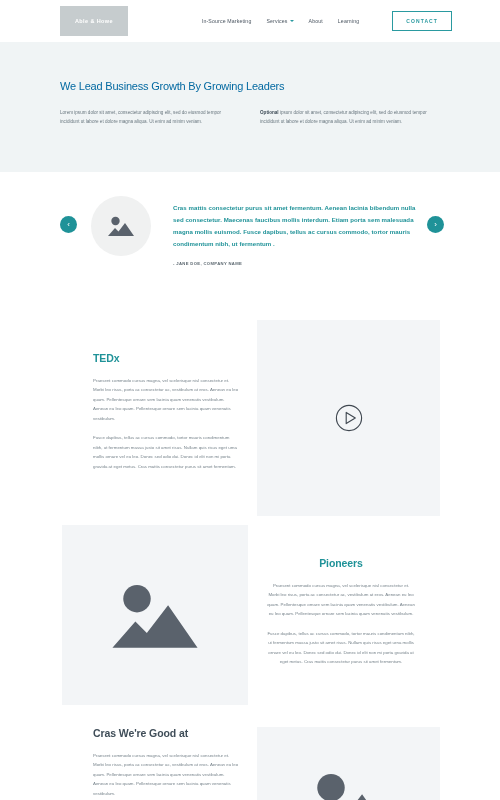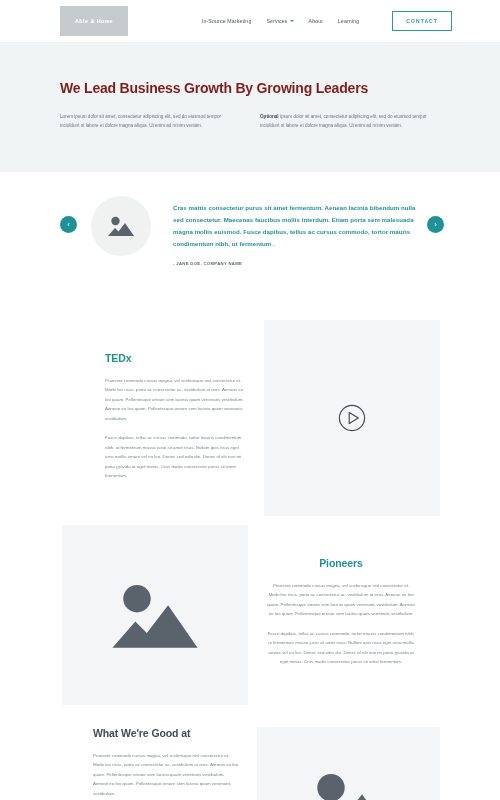--- a/index.html
+++ b/index.html
@@ -73,23 +73,23 @@
     white-space: nowrap;
   }
 
   
   .hero {
     background: #f0f4f5;
     padding: 38px 60px 0 60px;
     height: 130px;
   }
   .hero h1 {
-    font-size: 14px;
-    font-weight: 700;
-    color: #7f1d1d;
+    font-size: 11px;
+    font-weight: 400;
+    color: #0369a1;
     letter-spacing: -0.2px;
     margin-bottom: 16px;
   }
   .hero-cols {
     display: flex;
     gap: 26px;
   }
   .hero-col {
     width: 174px;
     font-size: 4.6px;
@@ -171,21 +171,21 @@
     font-size: 4.4px;
     line-height: 2.15;
     color: #78848c;
     margin-bottom: 10px;
   }
 
   .row { display: flex; }
 
   
   .tedx-row { padding-top: 28px; }
-  .tedx-text { width: 148px; margin-left: 45px; padding-top: 32px; }
+  .tedx-text { width: 148px; margin-left: 33px; padding-top: 32px; }
   .tedx-media { width: 186px; height: 196px; margin-left: 19px; }
 
   
   .pioneers-row { padding-top: 9px; text-align: center; }
   .pioneers-media { width: 186px; height: 180px; margin-left: 2px; }
   .pioneers-text { width: 148px; margin-left: 19px; padding-top: 32px; }
 
   
   .goodat-row { padding-top: 22px; }
   .goodat-text { width: 148px; margin-left: 33px; padding-top: 0px; }
@@ -272,21 +272,21 @@
       <div class="col-title title-teal">Pioneers</div>
       <div class="body-p">Praesent commodo cursus magna, vel scelerisque nisl consectetur et. Morbi leo risus, porta ac consectetur ac, vestibulum at eros. Aenean eu leo quam. Pellentesque ornare sem lacinia quam venenatis vestibulum. Aenean eu leo quam. Pellentesque ornare sem lacinia quam venenatis vestibulum.</div>
       <div class="body-p">Fusce dapibus, tellus ac cursus commodo, tortor mauris condimentum nibh, ut fermentum massa justo sit amet risus. Nullam quis risus eget urna mollis ornare vel eu leo. Donec sed odio dui. Donec id elit non mi porta gravida at eget metus. Cras mattis consectetur purus sit amet fermentum.</div>
     </div>
   </div>
 </div>
 
 <div class="section goodat-row">
   <div class="row">
     <div class="goodat-text">
-      <div class="col-title title-dark">What We're Good at</div>
+      <div class="col-title title-dark">Cras We're Good at</div>
       <div class="body-p">Praesent commodo cursus magna, vel scelerisque nisl consectetur et. Morbi leo risus, porta ac consectetur ac, vestibulum at eros. Aenean eu leo quam. Pellentesque ornare sem lacinia quam venenatis vestibulum. Aenean eu leo quam. Pellentesque ornare sem lacinia quam venenatis vestibulum.</div>
 
     </div>
     <div class="media-box goodat-media">
       <svg width="86" height="72" viewBox="0 0 26 22" style="margin-top:34px;">
         <circle cx="7.5" cy="6" r="4.2" fill="#5a626c"></circle>
         <path d="M0 21 L7 13 L10.5 16.5 L17 8 L26 21 Z" fill="#5a626c"></path>
       </svg>
     </div>
   </div>

